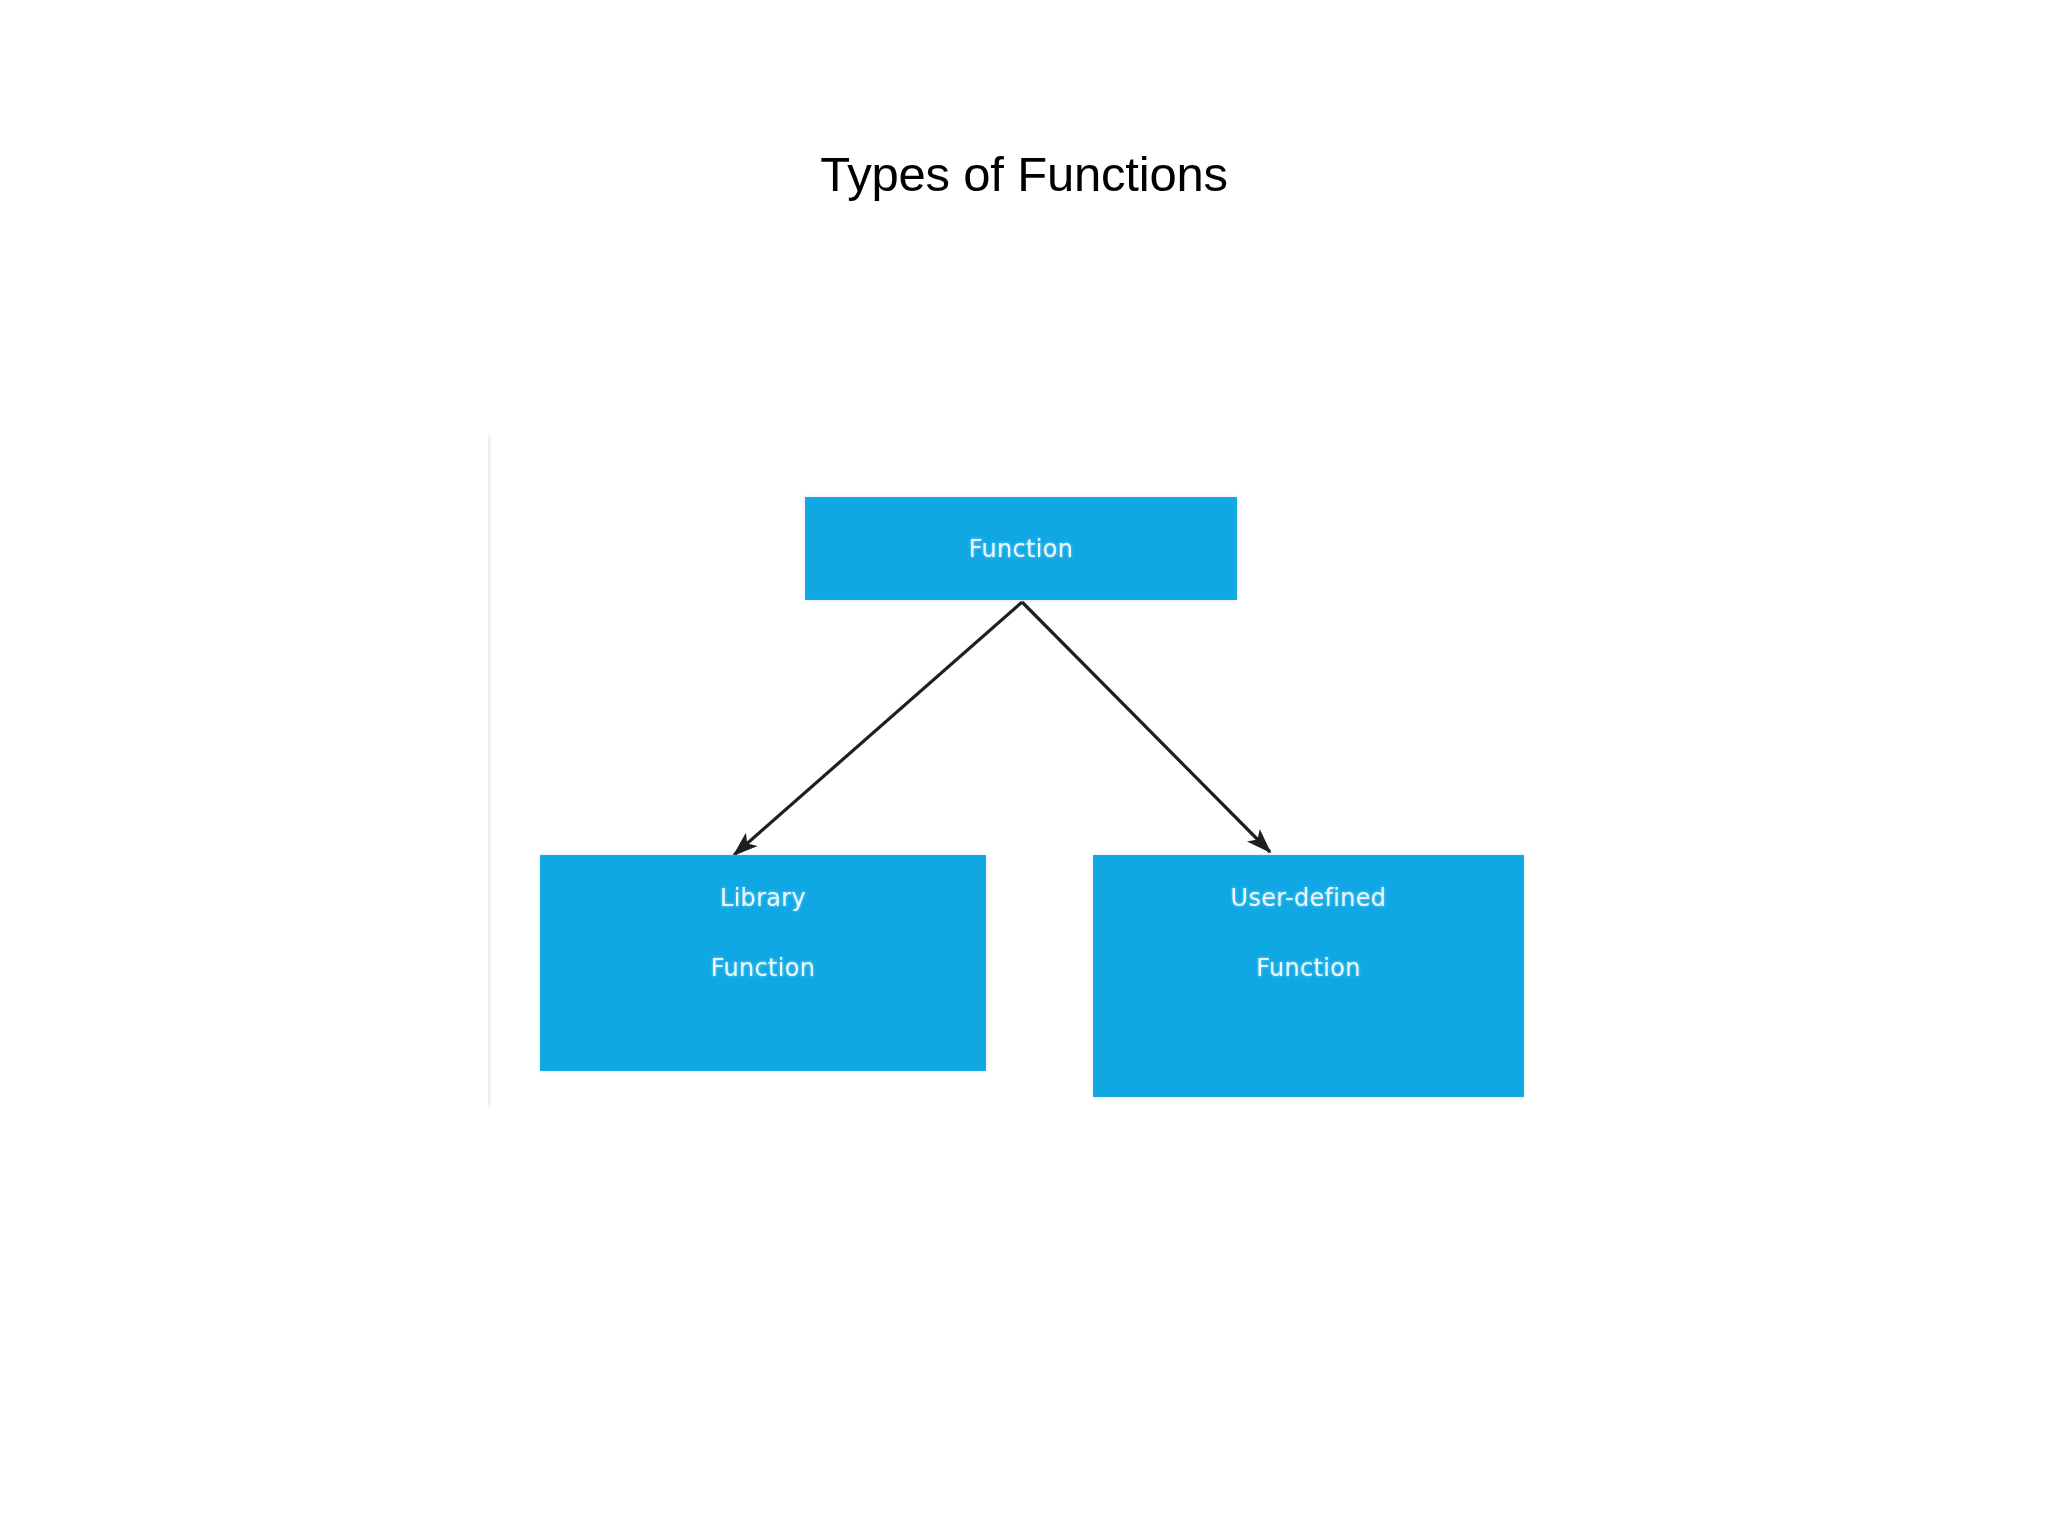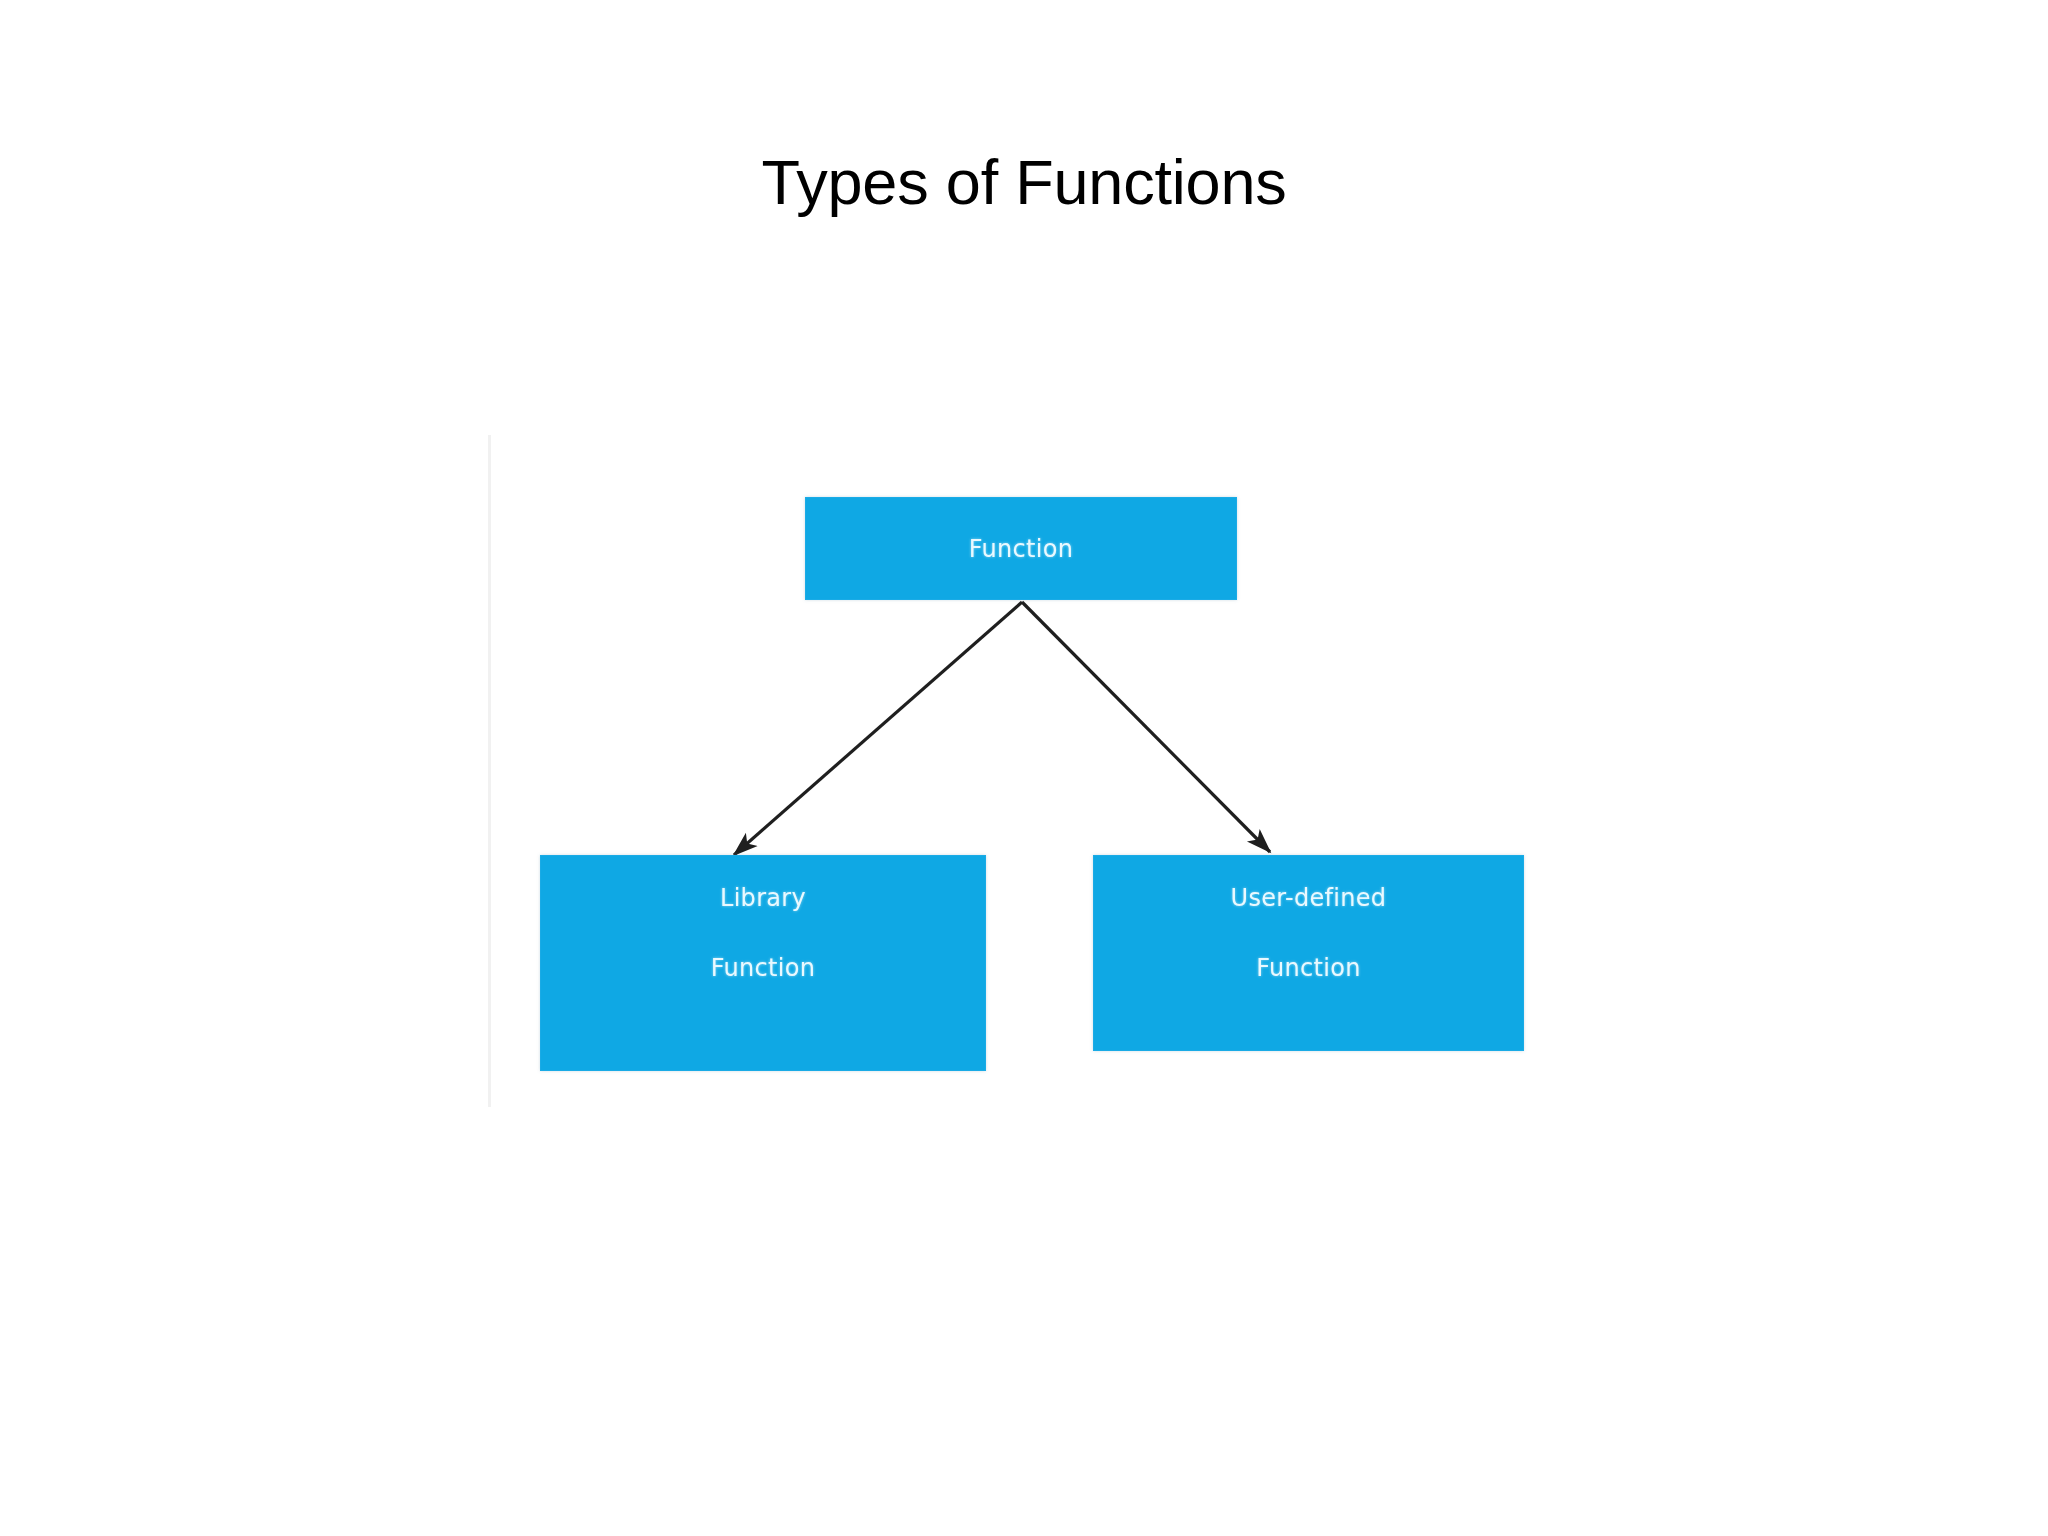--- a/index.html
+++ b/index.html
@@ -24,21 +24,21 @@
     background: #ffffff;
   }
 
   
   #slide-title {
     position: absolute;
     left: 0;
     top: 148px;
     width: 2048px;
     text-align: center;
-    font-size: 63px;
+    font-size: 49px;
     line-height: 1.1;
     font-weight: 400;
     color: #000000;
     letter-spacing: -0.2px;
     white-space: pre;
   }
 
   
   #diagram {
     position: absolute;
@@ -101,21 +101,21 @@
     width: 446px;
     height: 216px;
     justify-content: flex-start;
     padding-top: 28px;
   }
 
   #node-userdefined {
     left: 623px;
     top: 425px;
     width: 431px;
-    height: 196px;
+    height: 242px;
     justify-content: flex-start;
     padding-top: 28px;
   }
 
   .node-line-1 { display: block; }
   .node-line-2 { display: block; margin-top: 42px; }
 </style>
 </head>
 <body>
 

